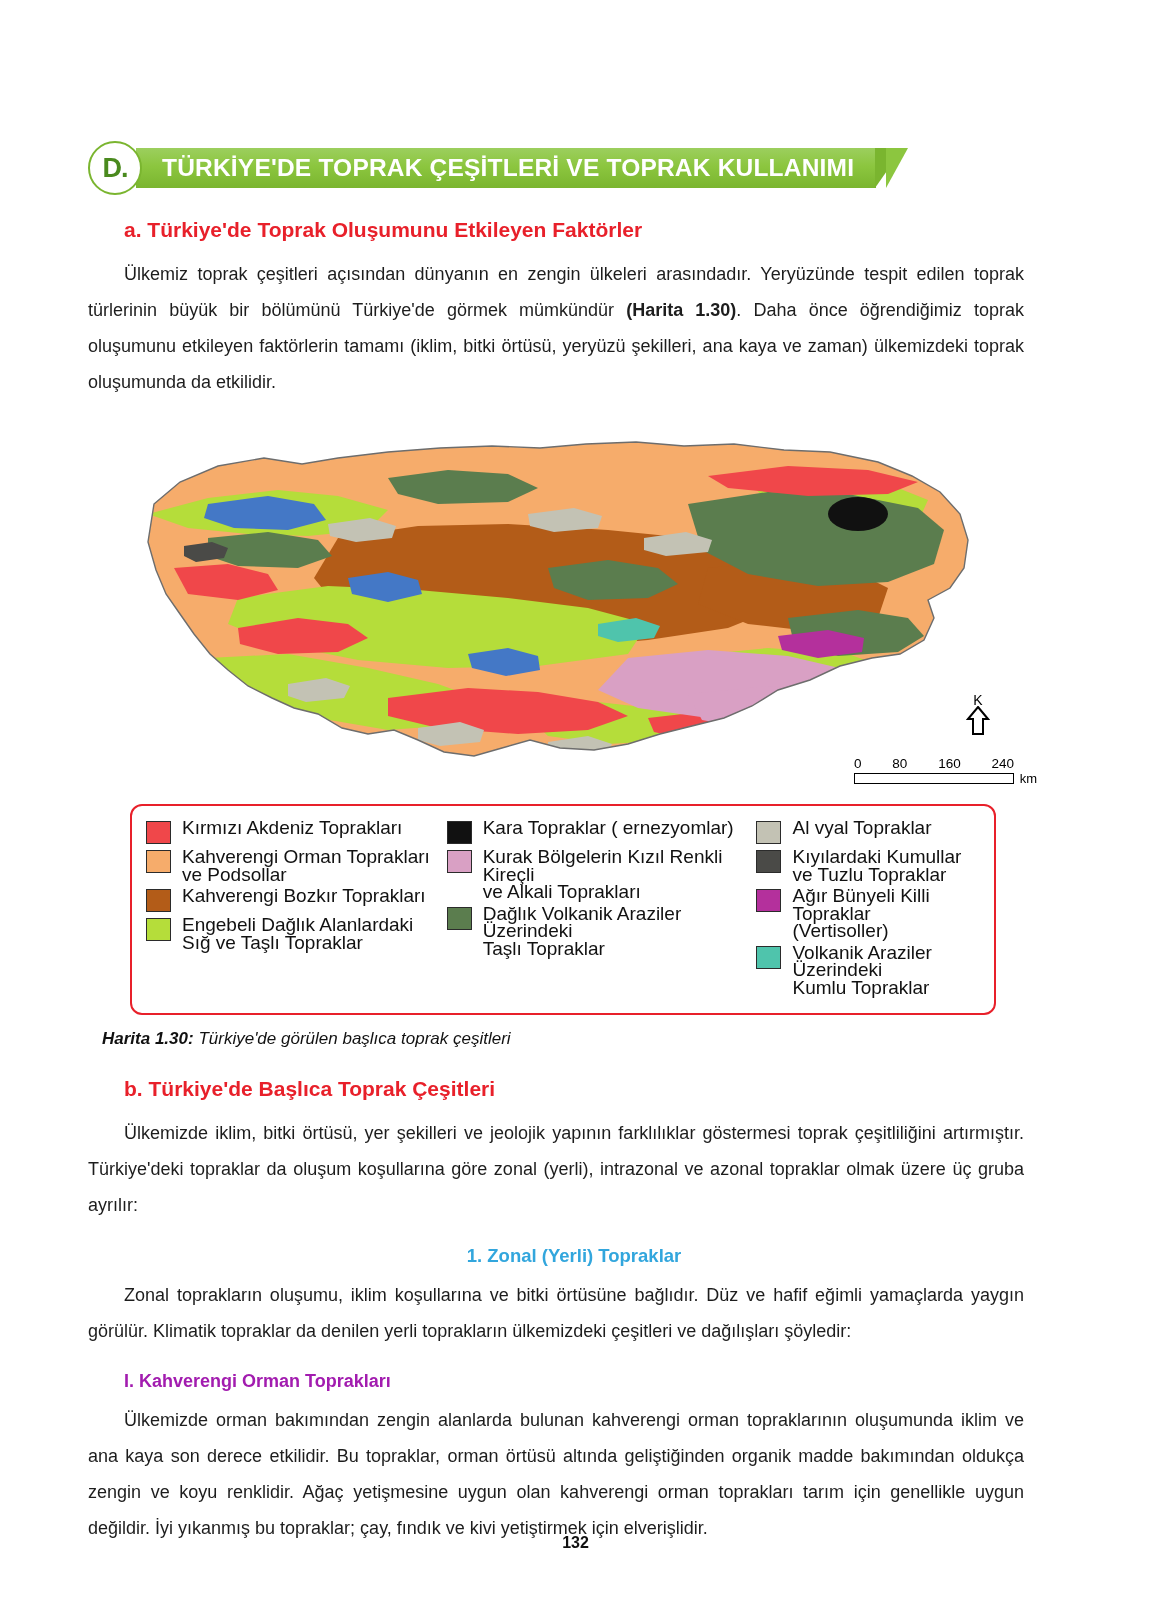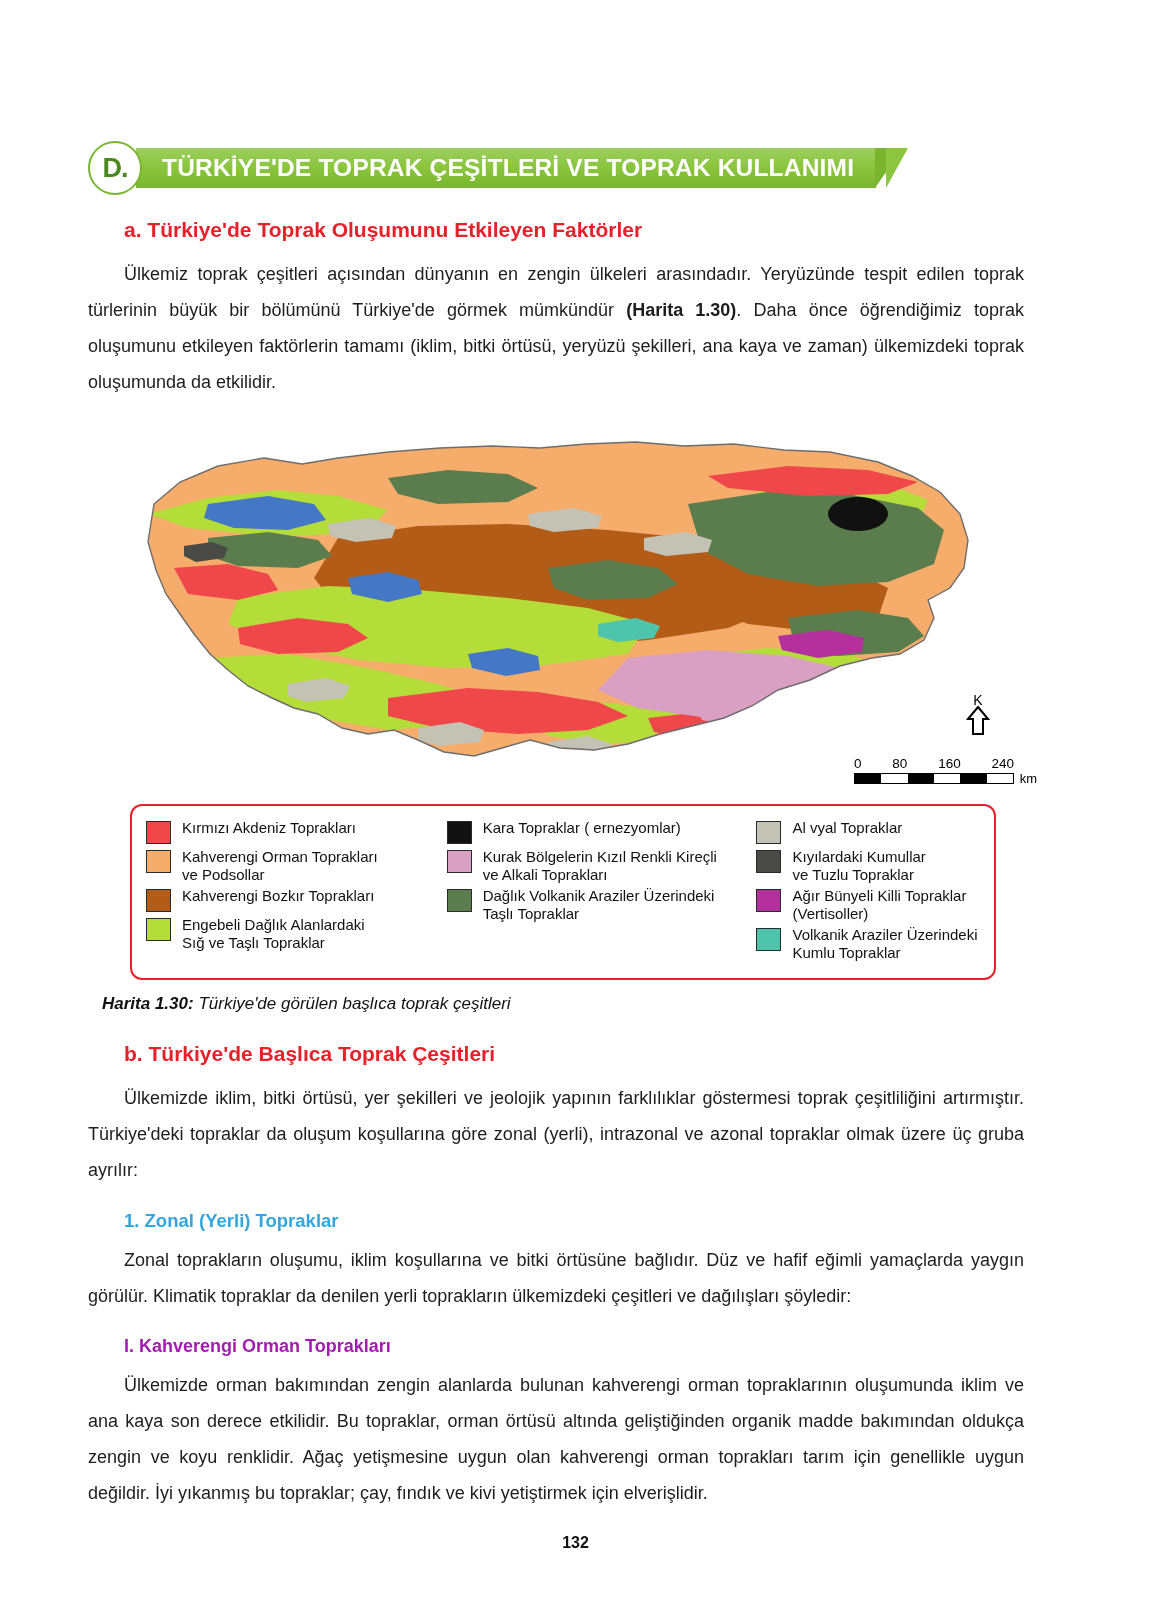--- a/index.html
+++ b/index.html
@@ -99,20 +99,21 @@
     font-size: 21px;
     font-weight: bold;
     color: #e8202a;
     margin: 28px 0 14px 36px;
   }
   h3.sub-blue {
     font-size: 18.5px;
     font-weight: bold;
     color: #32a6dd;
     margin: 22px 0 10px 36px;
+    text-align: center;
   }
   h4.sub-black {
     font-size: 18px;
     font-weight: bold;
     color: #a21caf;
     margin: 22px 0 10px 36px;
   }
   p.body {
     font-size: 18px;
     line-height: 36px;
@@ -144,20 +145,21 @@
     justify-content: space-between;
     padding: 0 0 2px 0;
     font-size: 13.5px;
   }
   .scale-bar {
     position: relative;
     height: 11px;
     border: 1.4px solid #000;
     display: flex;
     box-sizing: border-box;
+    align-items: flex-end;
   }
   .scale-bar i {
     flex: 1;
     display: block;
   }
   .scale-bar i.on { background: #000; }
   .scale-bar i.off { background: #fff; }
   .scale-km {
     position: absolute;
     right: -24px;
@@ -198,21 +200,21 @@
   .legend-swatch {
     width: 25px;
     height: 23px;
     flex: 0 0 25px;
     border: 1px solid #2b2b2b;
     box-sizing: border-box;
     margin-right: 11px;
     margin-top: 2px;
   }
   .legend-text {
-    font-size: 15px;
+    font-size: 19px;
     line-height: 17.5px;
     color: #111;
     white-space: pre-line;
   }
   .legend-col.c3 .legend-row { margin-left: 14px; }
 
   
   .caption {
     margin: 14px 0 0 14px;
     font-size: 17px;

